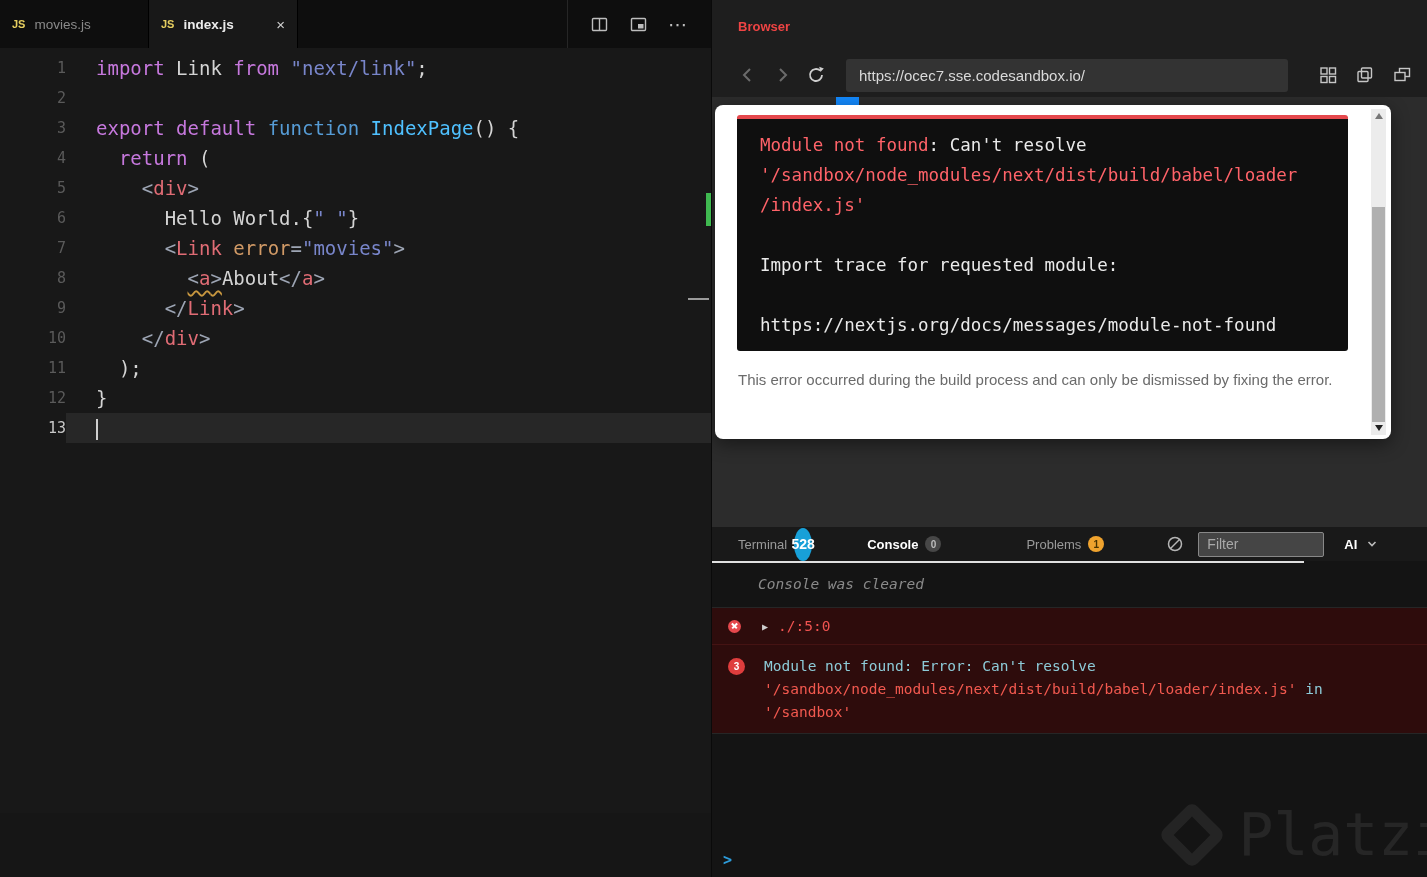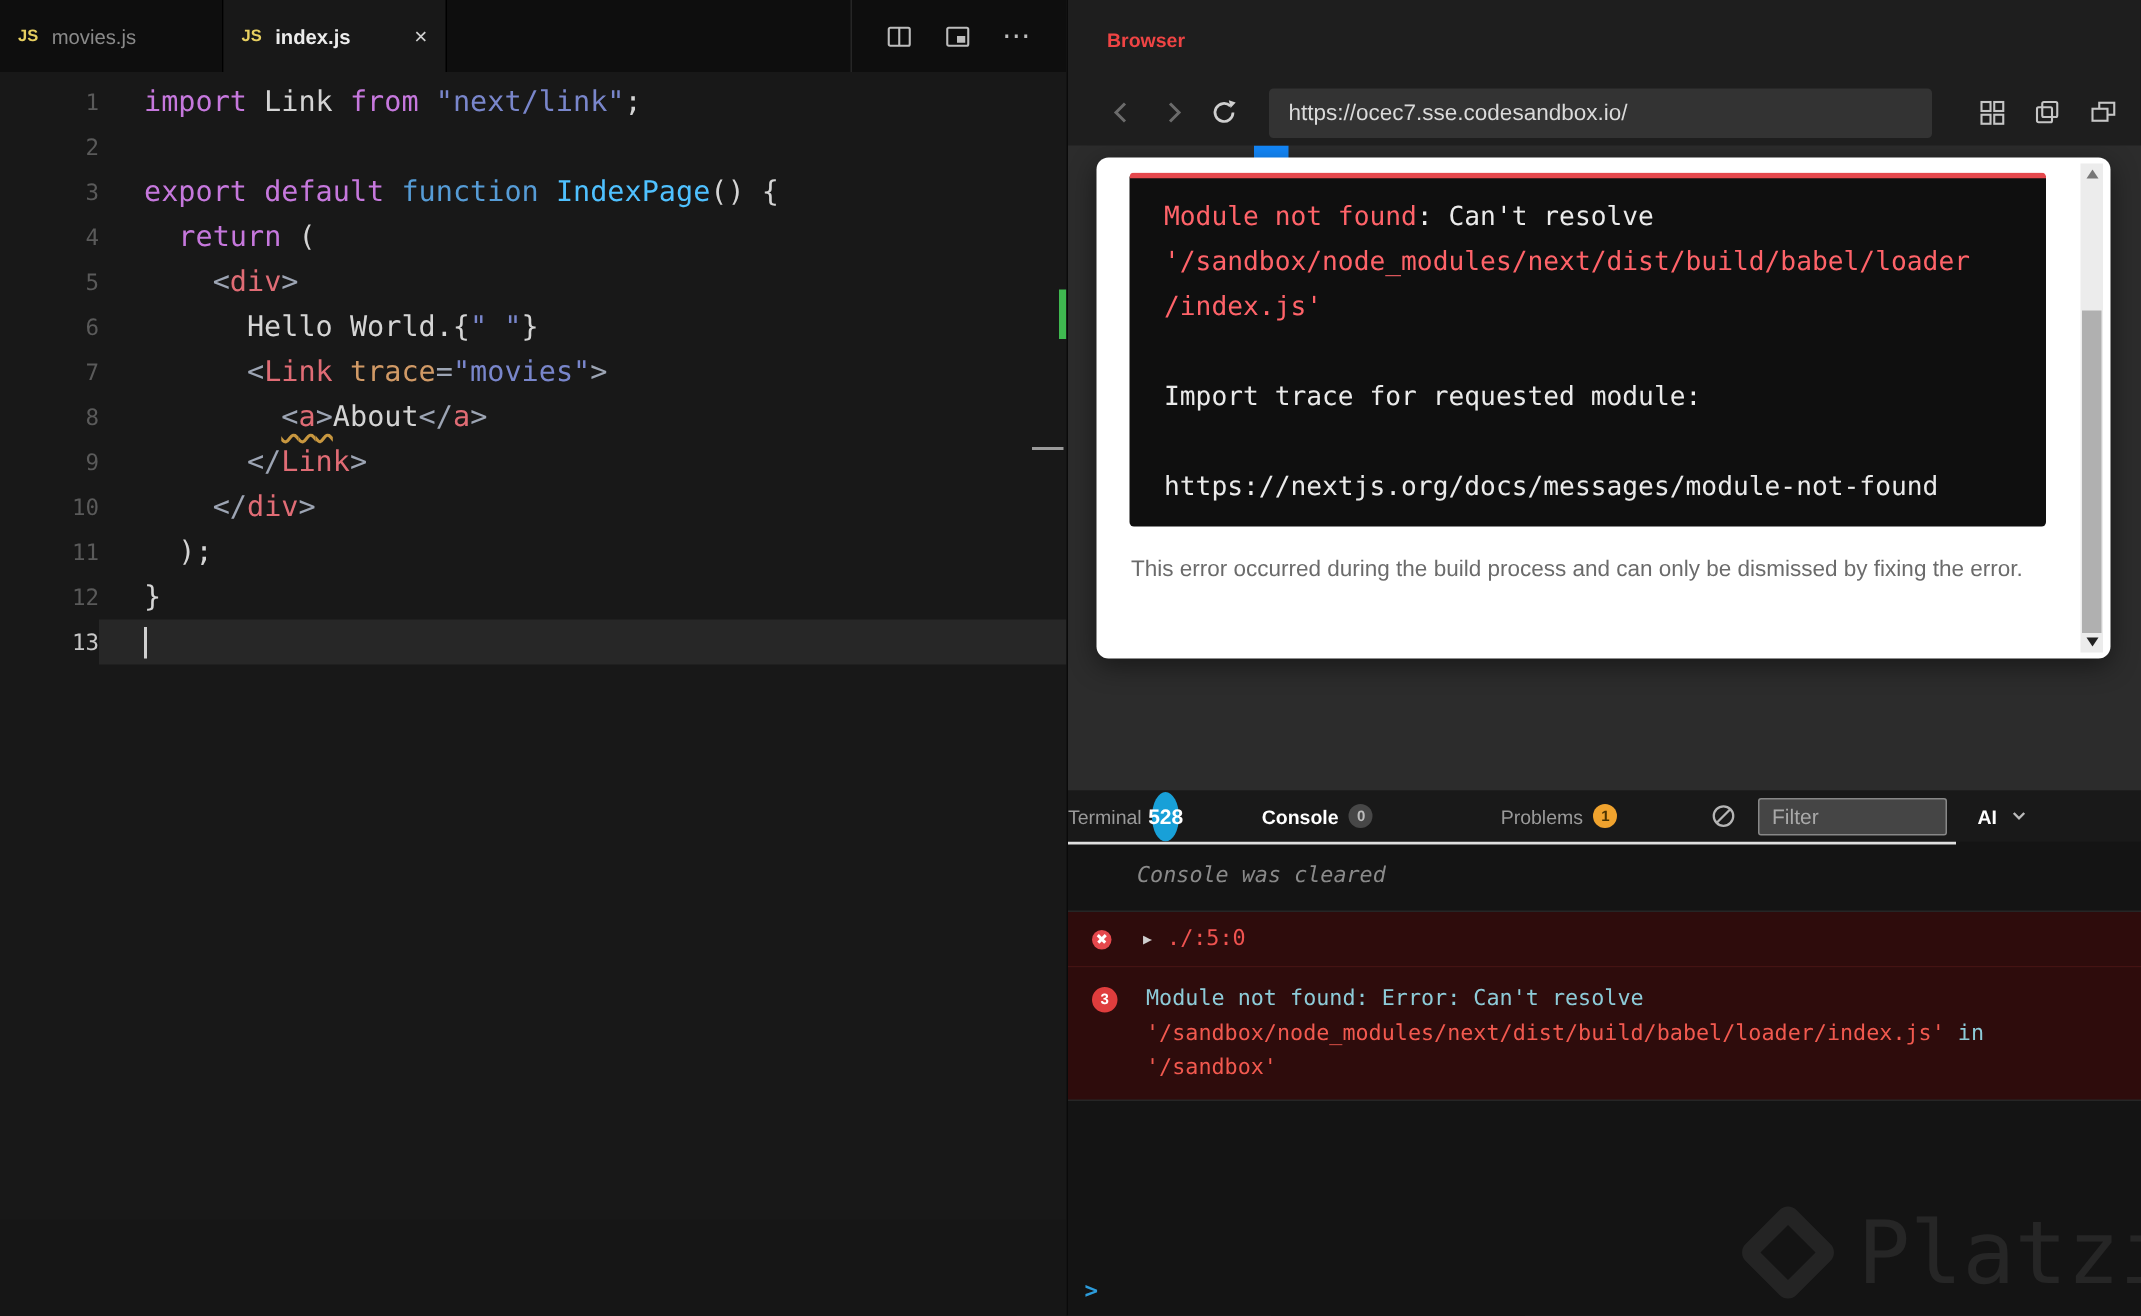--- a/index.html
+++ b/index.html
@@ -37,21 +37,21 @@
   #browser-title-row{height:53px;display:flex;align-items:center;padding-left:26px;}
   #browser-title{font-size:13px;font-weight:bold;color:#ef4444;}
   #browser-nav{height:44px;display:flex;align-items:center;padding:0 14px 0 22px;gap:6px;}
   .nav-btn{width:28px;height:28px;display:flex;align-items:center;justify-content:center;cursor:pointer;}
   #url-bar{width:442px;height:33px;background:#333;border:none;border-radius:3px;color:#dadada;
            font-size:15px;padding:0 13px;margin-left:10px;font-family:"Liberation Sans",sans-serif;outline:none;}
   #nav-actions{margin-left:auto;display:flex;gap:17px;align-items:center;}
 
   #viewport{position:absolute;top:97px;left:0;width:716px;height:430px;background:#2c2c2c;overflow:hidden;}
   #blue-sliver{position:absolute;left:124px;top:0;width:23px;height:14px;background:#1389fd;}
-  #error-card{position:absolute;left:19px;top:8px;width:676px;height:334px;background:#ffffff;
+  #error-card{position:absolute;left:3px;top:8px;width:676px;height:334px;background:#ffffff;
               border-radius:8px;box-shadow:0 5px 18px rgba(0,0,0,.45);}
   #overlay-box{position:absolute;left:22px;top:10px;width:611px;height:236px;background:#0f0f0f;
                border-top:4px solid #e5484d;border-radius:3px;padding:11px 0 0 23px;
                font-family:"DejaVu Sans Mono",monospace;font-size:17.5px;overflow:hidden;}
   .ov-line{height:30px;line-height:30px;white-space:pre;}
   .ov-red{color:#ff6369;} .ov-fg{color:#eaeaea;}
   #card-footer{position:absolute;left:23px;top:260px;width:608px;font-size:15px;line-height:30px;color:#6b6b6b;}
   #card-scrollbar{position:absolute;right:5px;top:4px;bottom:4px;width:15px;background:#ececec;}
   #scroll-thumb{position:absolute;left:1px;top:98px;width:13px;height:215px;background:#b0b0b0;cursor:pointer;}
   .scroll-arrow{position:absolute;left:0;width:15px;height:14px;display:flex;align-items:center;justify-content:center;cursor:pointer;}
@@ -145,21 +145,21 @@
         <div class="code-row">
           <div class="gutter">5</div>
           <div class="code-text"><span class="fg">    </span><span class="pun">&lt;</span><span class="tag">div</span><span class="pun">&gt;</span></div>
         </div>
         <div class="code-row">
           <div class="gutter">6</div>
           <div class="code-text"><span class="fg">      Hello World.</span><span class="fg">{</span><span class="str">" "</span><span class="fg">}</span></div>
         </div>
         <div class="code-row">
           <div class="gutter">7</div>
-          <div class="code-text"><span class="fg">      </span><span class="pun">&lt;</span><span class="tag">Link</span><span class="fg"> </span><span class="attr">trace</span><span class="pun">=</span><span class="str">"movies"</span><span class="pun">&gt;</span></div>
+          <div class="code-text"><span class="fg">      </span><span class="pun">&lt;</span><span class="tag">Link</span><span class="fg"> </span><span class="attr">error</span><span class="pun">=</span><span class="str">"movies"</span><span class="pun">&gt;</span></div>
         </div>
         <div class="code-row">
           <div class="gutter">8</div>
           <div class="code-text"><span class="fg">        </span><span class="pun sq">&lt;</span><span class="tag sq">a</span><span class="pun sq">&gt;</span><span class="fg">About</span><span class="pun">&lt;/</span><span class="tag">a</span><span class="pun">&gt;</span></div>
         </div>
         <div class="code-row">
           <div class="gutter">9</div>
           <div class="code-text"><span class="fg">      </span><span class="pun">&lt;/</span><span class="tag">Link</span><span class="pun">&gt;</span></div>
         </div>
         <div class="code-row">
@@ -254,21 +254,21 @@
             </span>
           <div id="scroll-thumb"></div>
           <span class="scroll-arrow" style="bottom:0;">
               <span class="tri-down"></span>
             </span>
         </div>
       </div>
     </div>
 
     <div id="terminal-header">
-      <div class="term-tab" style="">
+      <div class="term-tab" style="margin-left:26px;">
         <span class="term-label">Terminal</span>
         <span class="badge badge-blue">528</span>
       </div>
       <div class="term-tab active" style="margin-left:55px;justify-content:center;">
         <span class="term-label">Console</span>
         <span class="badge badge-gray">0</span>
       </div>
       <div class="term-tab" style="margin-left:85px;">
         <span class="term-label">Problems</span>
         <span class="badge badge-orange">1</span>

